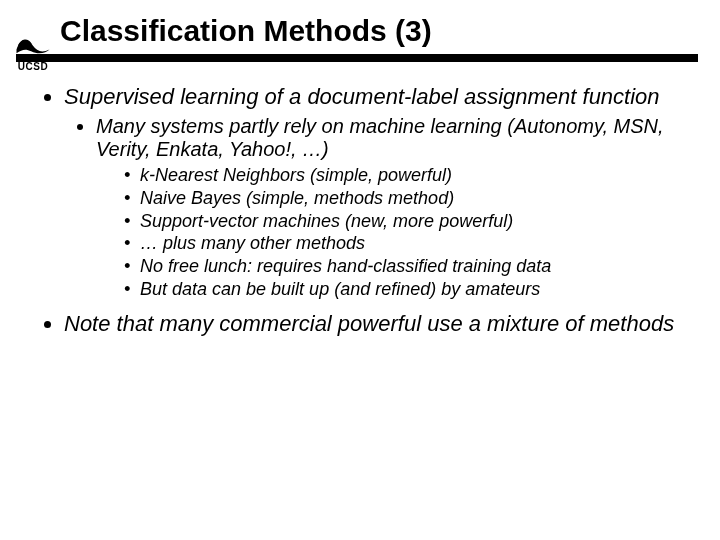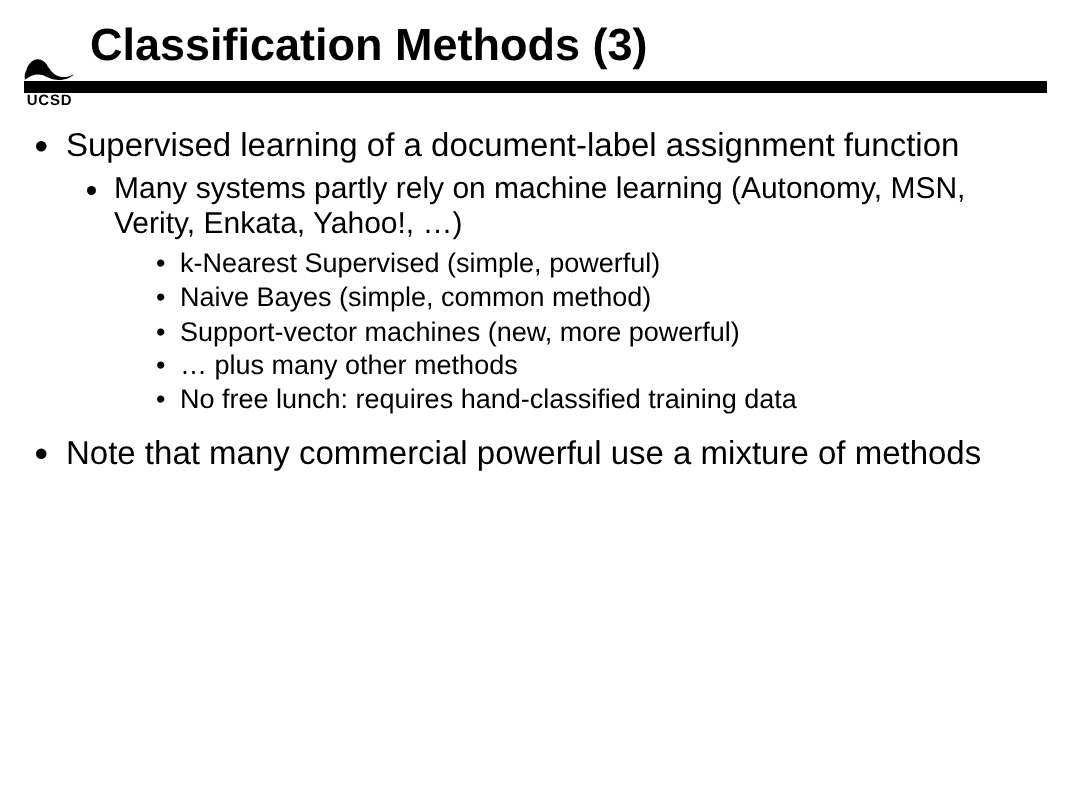--- a/index.html
+++ b/index.html
@@ -38,23 +38,24 @@
     font-size: 30px;
     font-weight: bold;
     margin: 0 0 6px 0;
   }
   .rule {
     height: 8px;
     background: #000;
     margin: 0 22px 0 16px;
   }
   .body {
-    padding: 22px 40px 0 20px;
+    padding: 22px 40px 0 40px;
     font-size: 22px;
     line-height: 1.15;
+    font-style: italic;
   }
   ul.lvl1 {
     list-style: disc;
     margin: 0;
     padding-left: 24px;
   }
   ul.lvl1 > li {
     margin-bottom: 12px;
   }
   ul.lvl2 {
@@ -103,25 +104,26 @@
   <div class="rule"></div>
 
   <div class="body">
     <ul class="lvl1">
       <li>
         <span>Supervised learning of a document-label assignment function</span>
         <ul class="lvl2">
           <li>
             <span>Many systems partly rely on machine learning (Autonomy, MSN, Verity, Enkata, Yahoo!, …)</span>
             <ul class="lvl3">
-              <li><span>k-Nearest Supervised (simple, powerful)</span></li>
-              <li><span>Naive Bayes (simple, common method)</span></li>
+              <li><span>k-Nearest Neighbors (simple, powerful)</span></li>
+              <li><span>Naive Bayes (simple, methods method)</span></li>
               <li><span>Support-vector machines (new, more powerful)</span></li>
               <li><span>… plus many other methods</span></li>
               <li><span>No free lunch: requires hand-classified training data</span></li>
+              <li><span>But data can be built up (and refined) by amateurs</span></li>
             </ul>
           </li>
         </ul>
       </li>
       <li>
         <span>Note that many commercial powerful use a mixture of methods</span>
       </li>
     </ul>
   </div>
 

